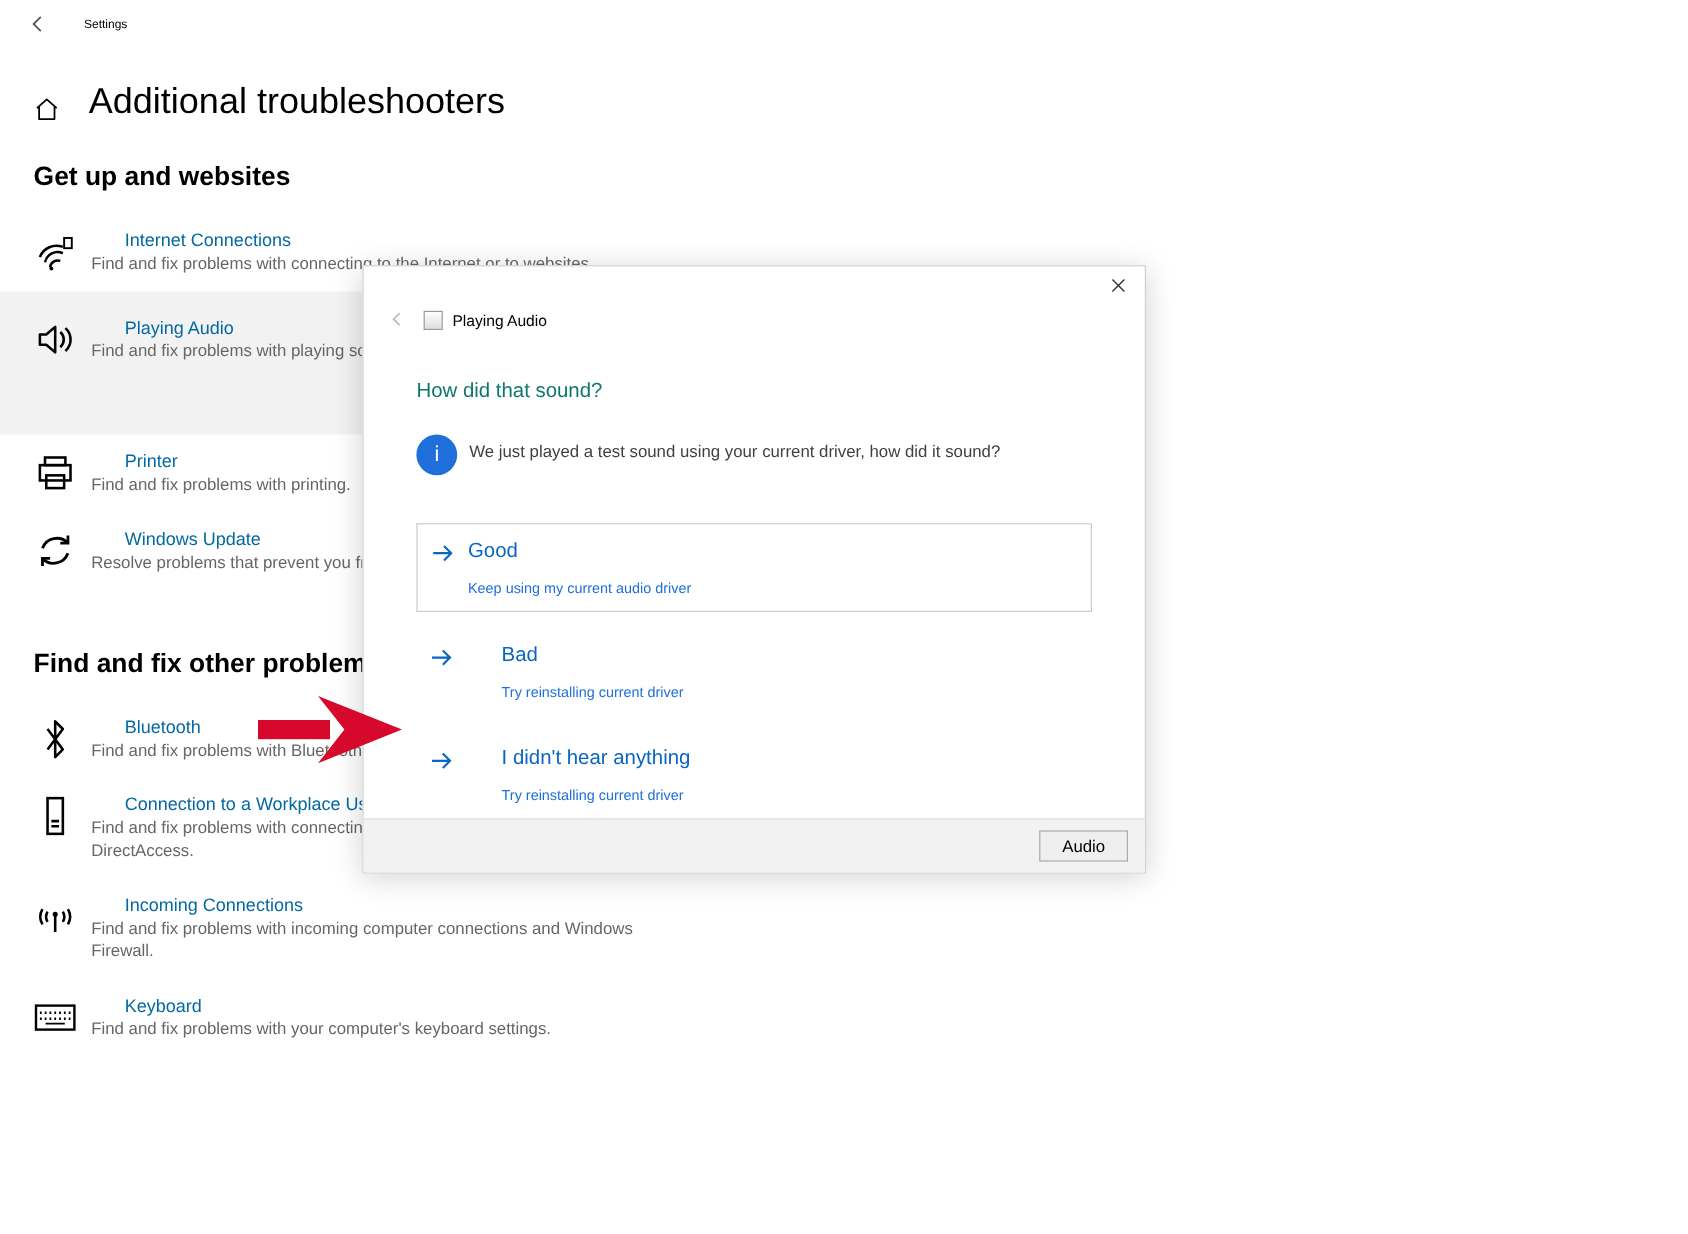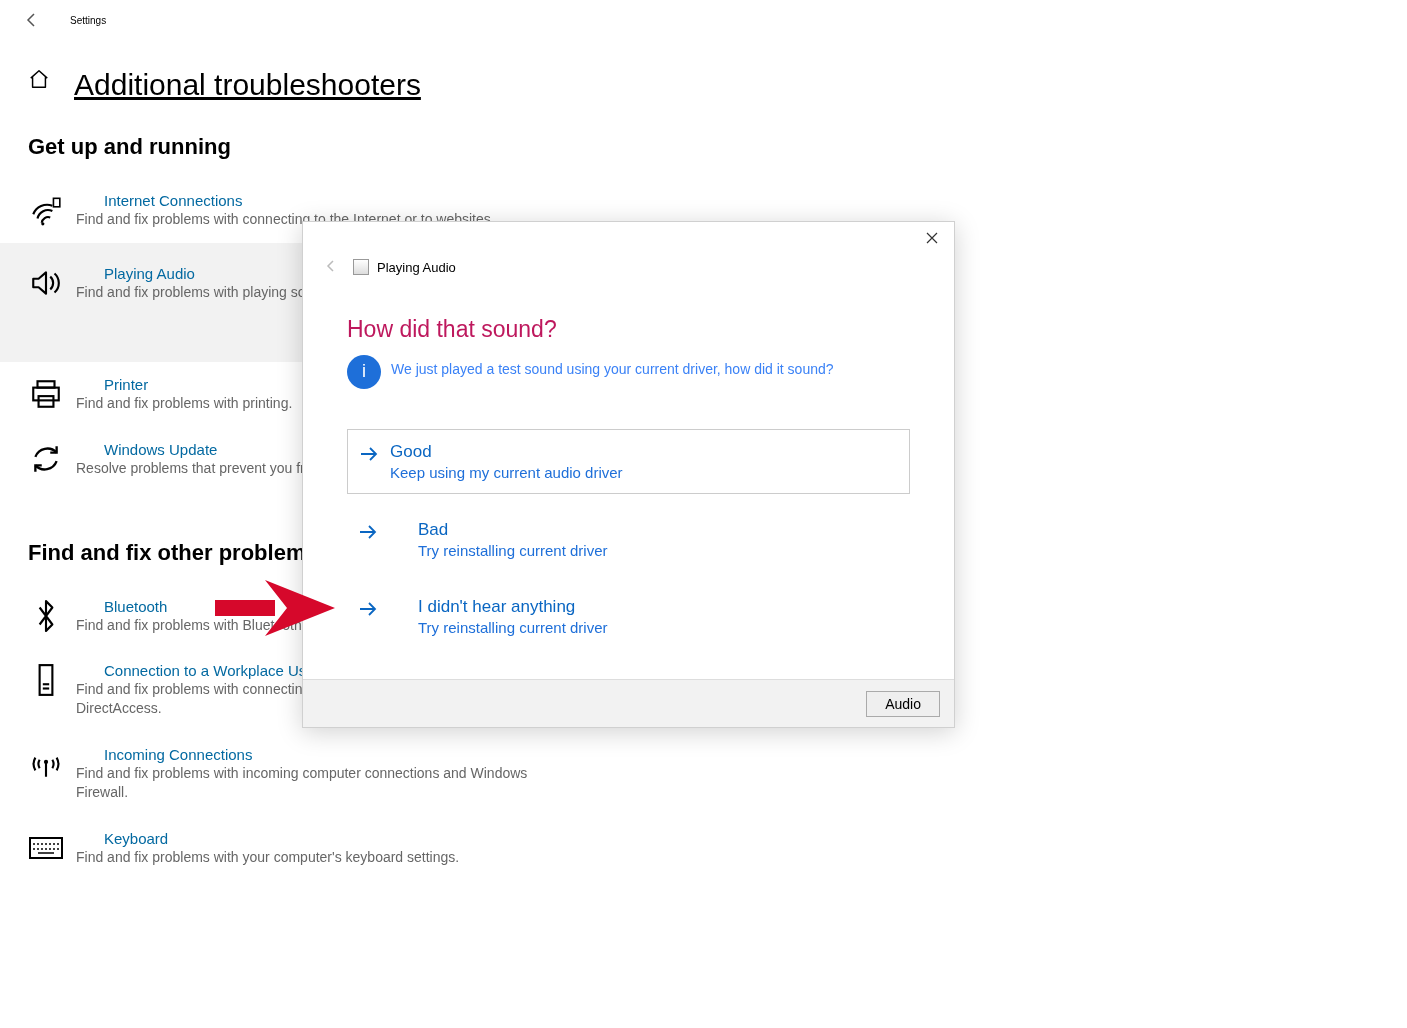--- a/index.html
+++ b/index.html
@@ -4,21 +4,21 @@
   <style>
     * { margin: 0; padding: 0; box-sizing: border-box; font-family: "Segoe UI", Arial, sans-serif; }
     body { background: #fff; color: #000; width: 1407px; height: 1028px; position: relative; overflow: hidden; }
 
     
     .topbar { display: flex; align-items: center; padding: 10px 0 10px 22px; }
     .back-arrow { width: 20px; height: 20px; display: flex; align-items: center; justify-content: center; color: #555; margin-right: 28px; }
     .settings-label { font-size: 10px; color: #000; }
 
     
-    .page-heading { display: flex; align-items: flex-start; padding: 28px 0 24px 28px; text-decoration: underline; }
+    .page-heading { display: flex; align-items: flex-end; padding: 28px 0 24px 28px; }
     .home-icon { width: 22px; height: 22px; margin-right: 24px; color: #000; }
     .page-title { font-size: 30px; font-weight: 400; }
 
     
     .section-heading { font-size: 22px; font-weight: 600; padding: 8px 0 18px 28px; }
     .section-heading.second { padding-top: 48px; }
 
     
     .ts-list { }
     .ts-item { display: flex; align-items: flex-start; padding: 14px 0 14px 28px; width: 590px; cursor: pointer; }
@@ -36,32 +36,32 @@
       pointer-events: auto; display: flex; flex-direction: column;
     }
     .dialog-titlebar { height: 32px; display: flex; align-items: center; justify-content: flex-end; }
     .close-btn { width: 44px; height: 32px; display: flex; align-items: center; justify-content: center; color: #333; cursor: pointer; }
     .dialog-header-row { display: flex; align-items: center; padding: 4px 20px 10px 20px; }
     .dlg-back { width: 18px; height: 18px; color: #bbb; margin-right: 12px; }
     .dlg-app-icon { width: 16px; height: 16px; border: 1px solid #999; margin-right: 8px; background: linear-gradient(#fff,#ddd); }
     .dlg-title { font-size: 13px; color: #000; }
 
     .dlg-body { padding: 30px 44px 0 44px; flex: 1; }
-    .dlg-question { color: #be185d; font-size: 23px; margin-bottom: 12px; }
+    .dlg-question { color: #0f766e; font-size: 17px; margin-bottom: 26px; }
     .dlg-info-row { display: flex; align-items: flex-start; margin-bottom: 40px; }
     .info-badge { width: 34px; height: 34px; border-radius: 50%; background: #1e6fd9; color: #fff; display: flex; align-items: center; justify-content: center; font-family: Georgia, 'Times New Roman', serif; font-size: 18px; margin-right: 10px; flex-shrink: 0; }
     .info-badge span { font-style: normal; transform: translateY(-1px); }
-    .dlg-msg { font-size: 14px; color: #3b82f6; padding-top: 6px; }
+    .dlg-msg { font-size: 14px; color: #404040; padding-top: 6px; }
 
     .option { padding: 12px 12px 12px 12px; display: flex; align-items: flex-start; cursor: pointer; }
     .option.boxed { border: 1px solid #ccc; }
     .opt-arrow { color: #0a66c2; margin-right: 12px; margin-top: 4px; flex-shrink: 0; width: 18px; height: 16px; }
     .opt-text { }
     .opt-title { color: #0a66c2; font-size: 17px; }
-    .opt-sub { color: #1e6fd9; font-size: 15px; margin-top: 2px; }
+    .opt-sub { color: #1e6fd9; font-size: 12px; margin-top: 14px; }
     .option + .option { margin-top: 14px; gap: 29px; }
 
     .dlg-footer { height: 48px; background: #f2f2f2; border-top: 1px solid #ddd; display: flex; align-items: center; justify-content: flex-end; padding-right: 14px; }
     .cancel-btn { padding: 4px 18px; border: 1px solid #aaa; background: #efefef; font-size: 14px; cursor: pointer; }
 
     
     .red-arrow { position: absolute; left: 215px; top: 570px; pointer-events: none; }
 
     svg { display: block; }
   </style>
@@ -79,21 +79,21 @@
 
 <div class="page-heading">
   <div class="home-icon">
     <svg width="22" height="22" viewBox="0 0 24 24">
         <path d="M3 11 L12 3 L21 11 M5 10 V21 H19 V10" stroke="#000" stroke-width="1.6" fill="none" stroke-linejoin="round"></path>
       </svg>
   </div>
   <h1 class="page-title">Additional troubleshooters</h1>
 </div>
 
-<h2 class="section-heading">Get up and running</h2>
+<h2 class="section-heading">Get up and websites</h2>
 
 <div class="ts-list">
 
   <div class="ts-item">
     <div class="ts-icon">
       <svg width="34" height="34" viewBox="0 0 32 32">
           <path d="M4 20 A14 14 0 0 1 22 12 M8 24 A10 10 0 0 1 22 17 M12 28 A6 6 0 0 1 20 23" stroke="#000" stroke-width="2" fill="none"></path>
           <circle cx="13" cy="29" r="1.5" fill="#000"></circle>
           <rect x="23" y="5" width="6" height="8" stroke="#000" stroke-width="1.5" fill="none"></rect>
         </svg>

